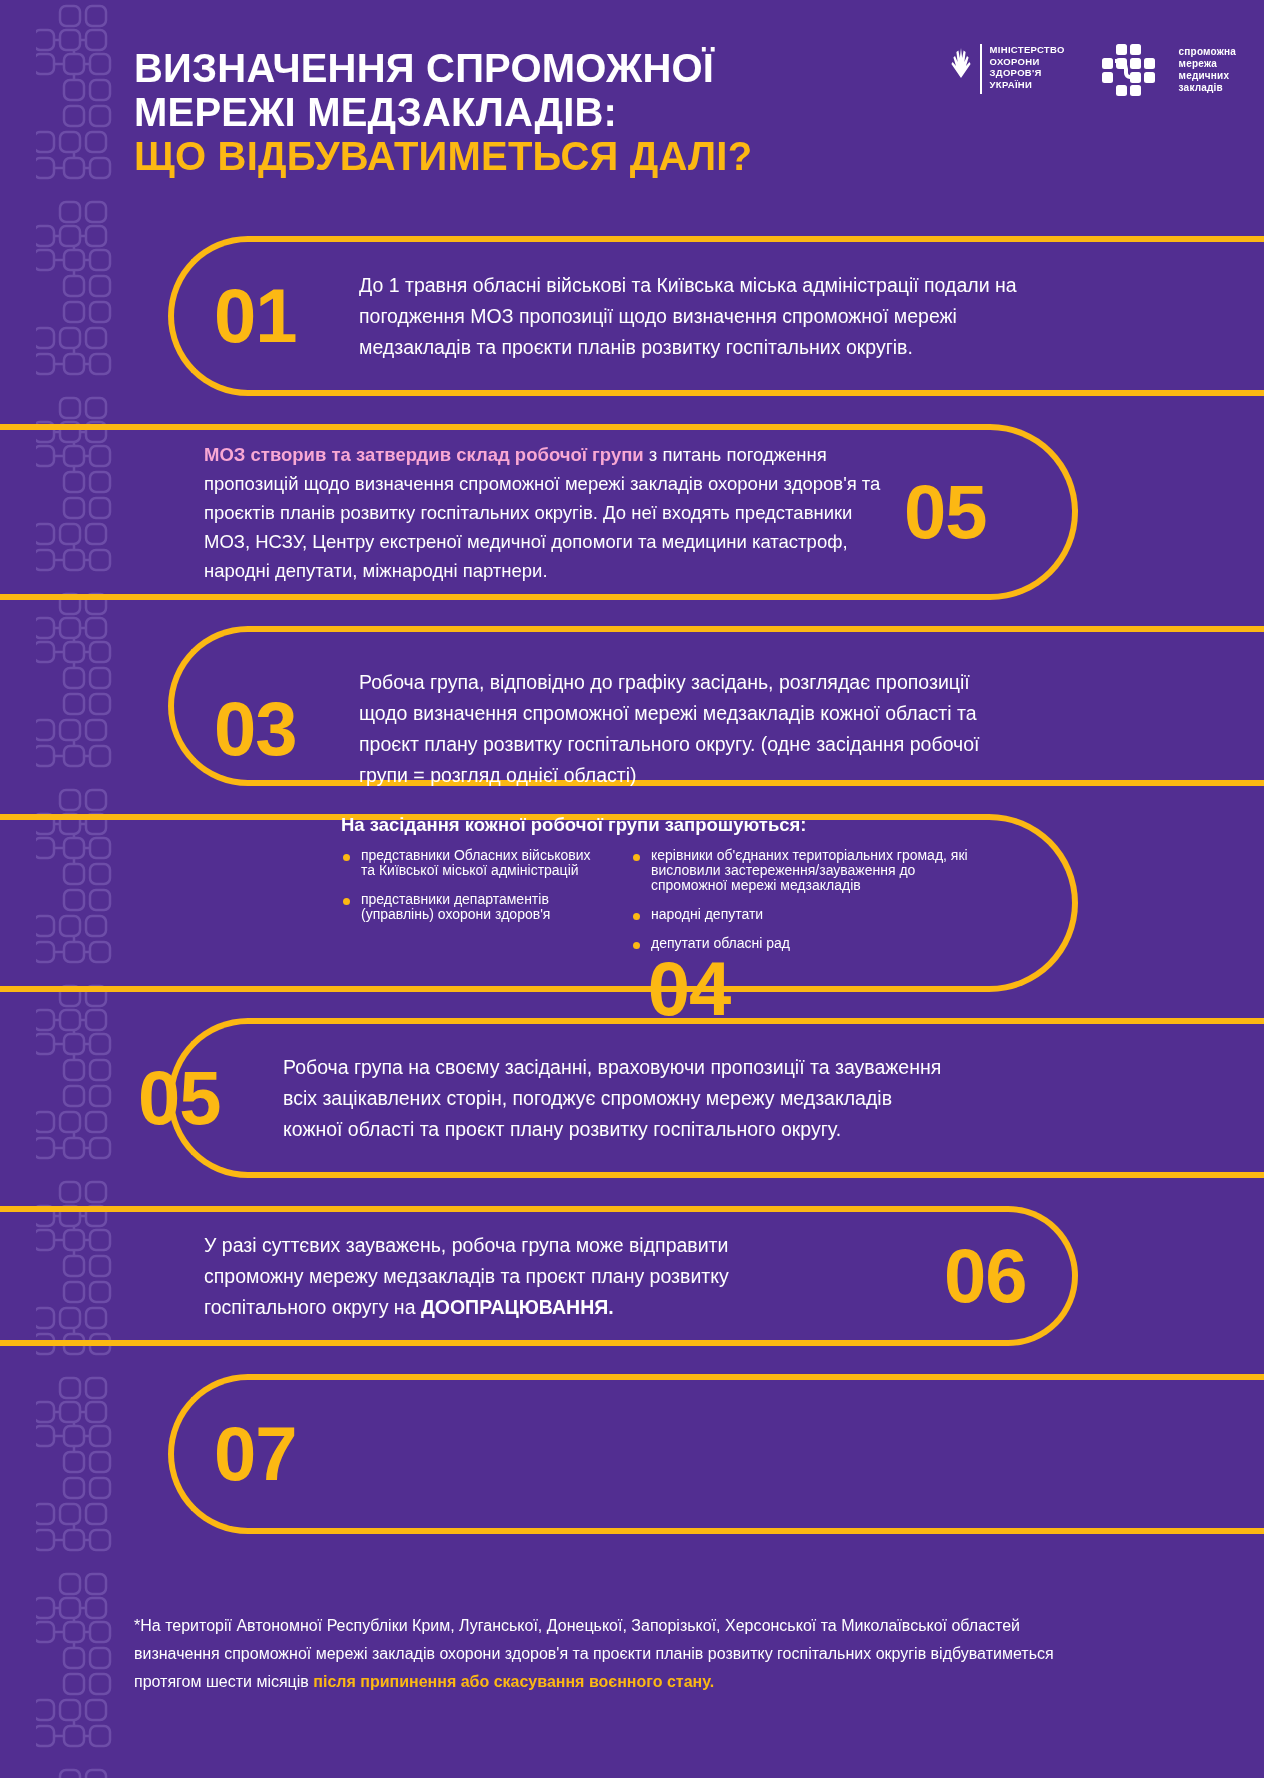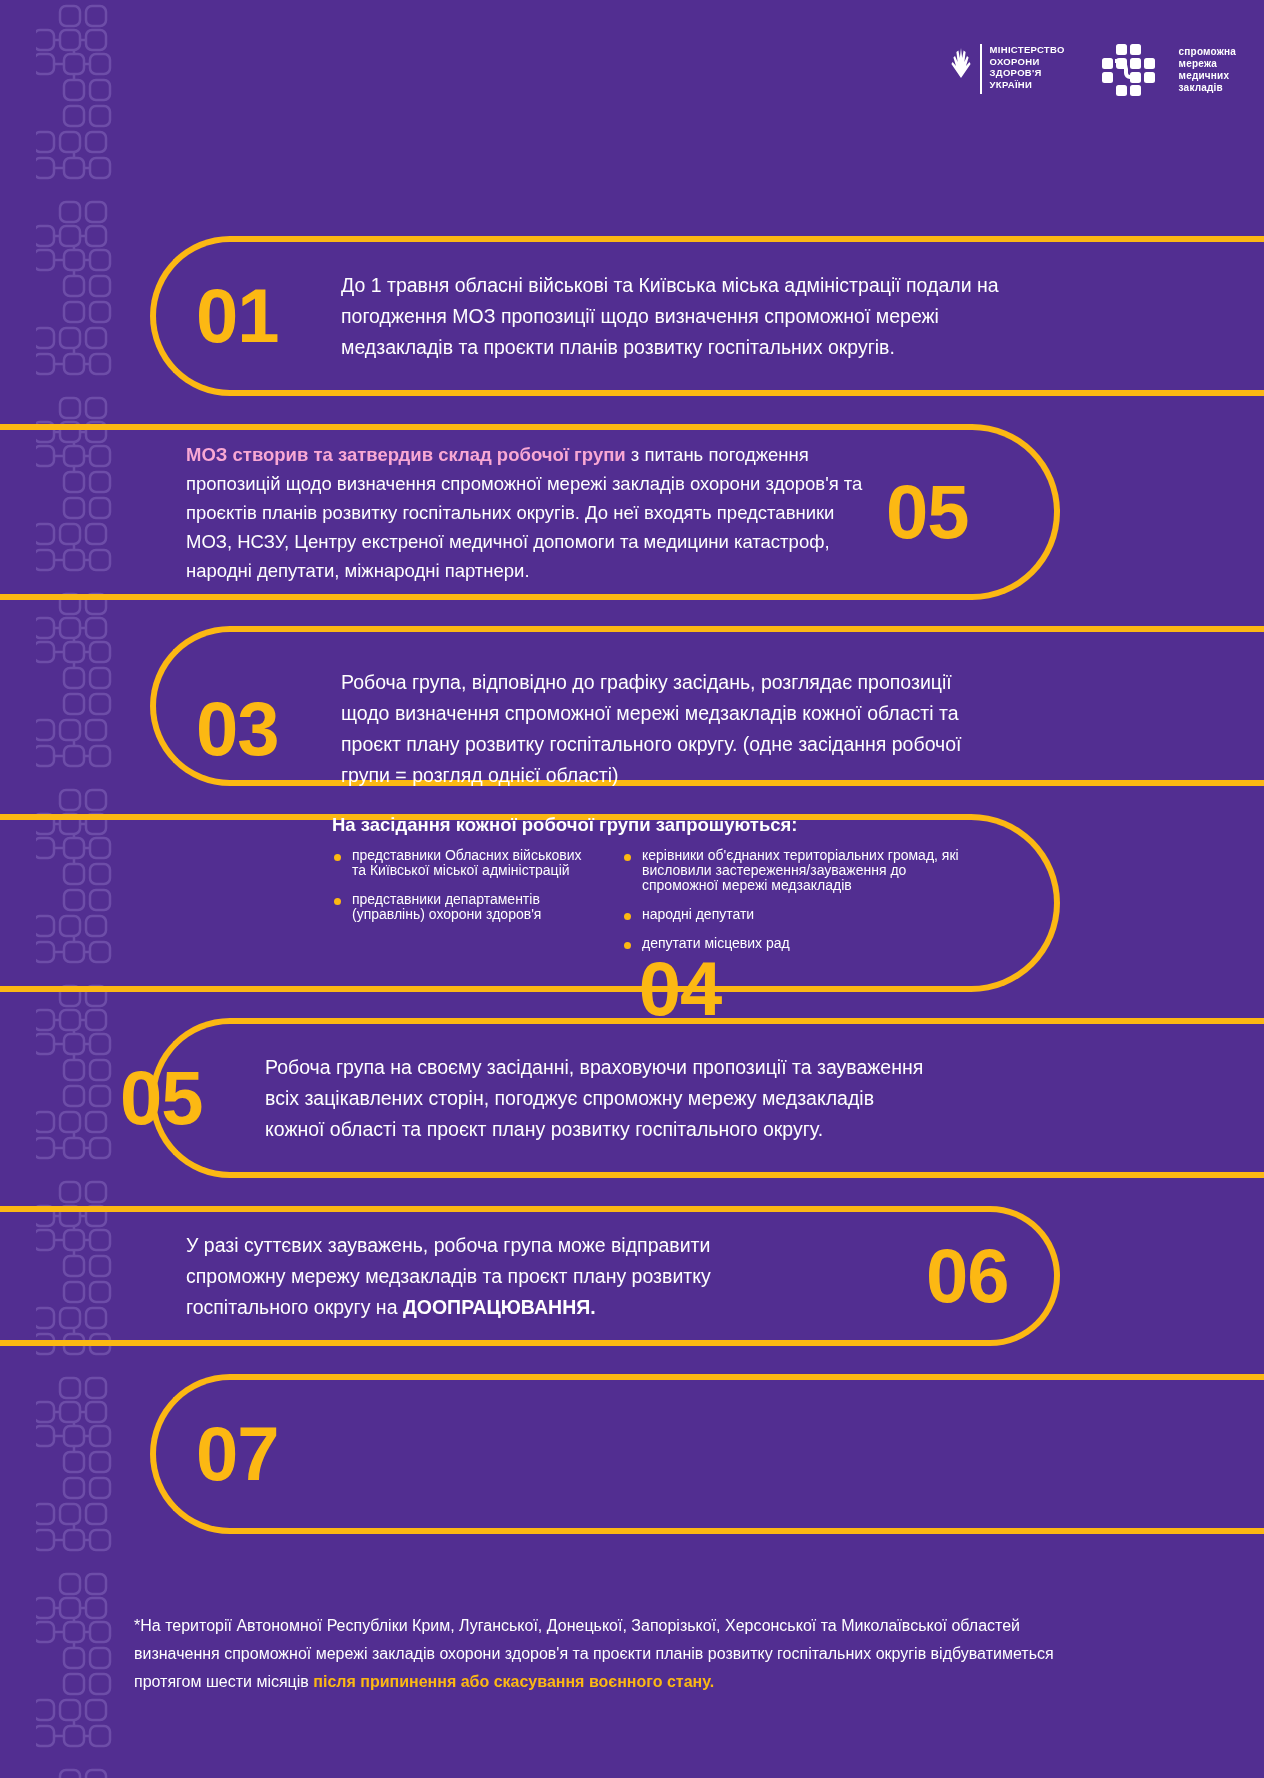--- a/index.html
+++ b/index.html
@@ -33,21 +33,21 @@
   .moz-logo{ display:flex; align-items:flex-start; gap:8px; }
   .tryzub{ width:22px; height:50px; }
   .moz-divider{ width:2px; height:50px; background:#ffffff; }
   .moz-text{ font-size:9.5px; line-height:11.5px; font-weight:bold; letter-spacing:.3px; }
   .smz-logo{ display:flex; align-items:center; gap:24px; }
   .smz-mark{ width:54px; height:52px; }
   .smz-text{ font-size:10px; line-height:12px; font-weight:bold; letter-spacing:.2px; }
 
   
   .steps{ position:absolute; left:0; top:236px; width:1264px; }
-  .step{ position:relative; }
+  .step{ position:relative;margin-left:18px; }
 
   .capsule{
     position:absolute; border:6px solid #fcb813; height:100%;
   }
   .capsule.left{
     left:150px; right:-40px; border-right:none;
     border-top-left-radius:120px; border-bottom-left-radius:120px;
     width:1160px;
   }
   .capsule.right{
@@ -152,20 +152,25 @@
         <rect x="28" y="158" width="20" height="20" rx="6"></rect>
         <rect x="54" y="158" width="20" height="20" rx="6"></rect>
         <path d="M18 168 h10 M48 168 h6 M38 152 v6"></path>
       </g>
     </pattern>
   </defs>
   <rect x="0" y="0" width="80" height="1778" fill="url(#pat)"></rect>
 </svg>
 
 <div class="header">
+  <div class="title-block">
+    <div class="title-line">ВИЗНАЧЕННЯ СПРОМОЖНОЇ</div>
+    <div class="title-line">МЕРЕЖІ МЕДЗАКЛАДІВ:</div>
+    <div class="title-line accent">ЩО ВІДБУВАТИМЕТЬСЯ ДАЛІ?</div>
+  </div>
 
   <div class="logos">
     <div class="moz-logo">
       <svg class="tryzub" viewBox="0 0 22 50">
         <g fill="#ffffff">
           <path d="M11 4 L12.2 14 L13.6 6.5 L15.6 8 L14.4 18 L17 12 L18.6 13.6 L16 22 L19.4 18 L20.6 20 L11 34 L1.4 20 L2.6 18 L6 22 L3.4 13.6 L5 12 L7.6 18 L6.4 8 L8.4 6.5 L9.8 14 Z"></path>
         </g>
       </svg>
       <div class="moz-divider"></div>
       <div class="moz-text">
@@ -241,21 +246,21 @@
       <div class="bullets-wrap">
         <div class="bullets-head">На засідання кожної робочої групи запрошуються:</div>
         <div class="bullet-cols">
           <div class="bcol c1">
             <div class="bullet">представники Обласних військових та Київської міської адміністрацій</div>
             <div class="bullet">представники департаментів (управлінь) охорони здоров'я</div>
           </div>
           <div class="bcol c2">
             <div class="bullet">керівники об'єднаних територіальних громад, які висловили застереження/зауваження до спроможної мережі медзакладів</div>
             <div class="bullet">народні депутати</div>
-            <div class="bullet">депутати місцевих рад</div>
+            <div class="bullet">депутати обласні рад</div>
           </div>
         </div>
       </div>
       <div class="num">04</div>
     </div>
   </div>
 
   <div class="step" id="step5">
     <div class="capsule left"></div>
     <div class="step-inner">

